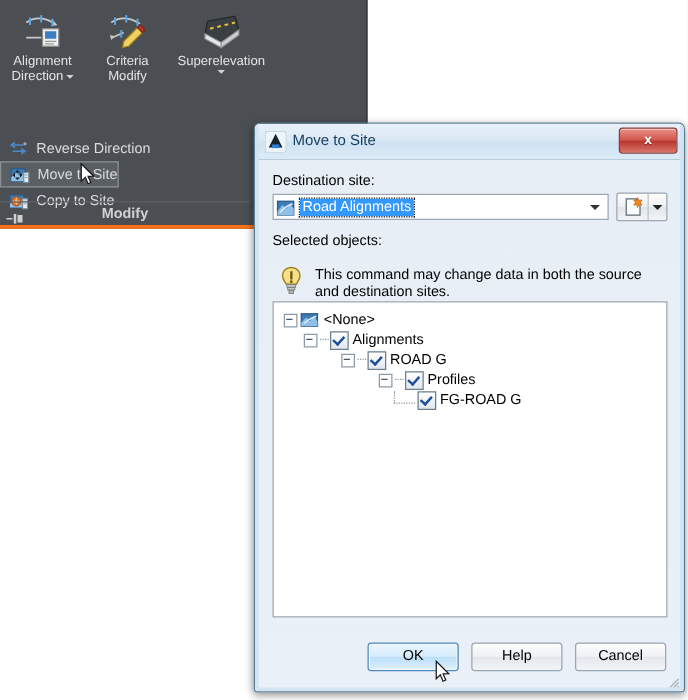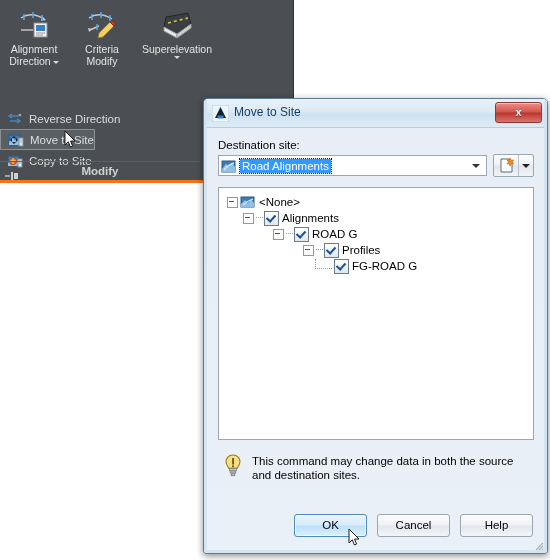--- a/index.html
+++ b/index.html
@@ -553,81 +553,82 @@
             <path d="M11 2 L11 5 L14 5" fill="none" stroke="#5c6b78"></path>
             <path d="M12 1 l1.2 2.2 L15.6 3 l-1.4 2 l1.4 2 l-2.4 -0.2 L12 9 l-0.6 -2.2 L9 7 l1.4 -2 L9 3 l2.4 0.2 Z" fill="#f08a20" stroke="#c96a0a" stroke-width="0.6"></path>
           </svg>
         </div>
         <div id="newsite-split">
           <span class="blk-caret"></span>
         </div>
       </div>
     </div>
 
-
-    <div id="tree-box">
-
-      <div class="tnode" style="padding-left:2px">
-        <span class="expander"></span>
-        <span class="site-ico">
-          <svg width="16" height="14" viewBox="0 0 16 14">
-            <rect x="1" y="2" width="13" height="10" fill="#3d7bb5" stroke="#2b5a85"></rect>
-            <path d="M1 9 L5 5 L8 8 L11 4 L14 8 L14 12 L1 12 Z" fill="#8fc0e8"></path>
-            <path d="M3 10 q4 -4 10 -6" stroke="#d8e8f6" stroke-width="1.3" fill="none"></path>
-          </svg>
-        </span>
-        <span class="tlabel">&lt;None&gt;</span>
-      </div>
-
-      <div class="tnode" style="padding-left:18px">
-        <span class="expander"></span>
-        <span class="tdots"></span>
-        <span class="tcheck"></span>
-        <span class="tlabel">Alignments</span>
-      </div>
-
-      <div class="tnode" style="padding-left:48px">
-        <span class="expander"></span>
-        <span class="tdots"></span>
-        <span class="tcheck"></span>
-        <span class="tlabel">ROAD G</span>
-      </div>
-
-      <div class="tnode" style="padding-left:78px">
-        <span class="expander"></span>
-        <span class="tdots"></span>
-        <span class="tcheck"></span>
-        <span class="tlabel">Profiles</span>
-      </div>
-
-      <div class="tnode" style="padding-left:90px">
-        <span class="leafline"></span>
-        <span class="tcheck"></span>
-        <span class="tlabel">FG-ROAD G</span>
-      </div>
-    </div>
+    <div class="field-label">Selected objects:</div>
 
     <div id="note-row">
       <span id="bulb-icon">
         <svg width="18" height="24" viewBox="0 0 18 24">
           <path d="M9 1 C4.5 1 2 4.2 2 7.6 C2 10.6 4 12.4 5 14.4 L13 14.4 C14 12.4 16 10.6 16 7.6 C16 4.2 13.5 1 9 1 Z" fill="#f7df8a" stroke="#9a7c10" stroke-width="1.1"></path>
           <rect x="5.5" y="14.6" width="7" height="2.2" fill="#c9c9c9" stroke="#7a7a7a" stroke-width="0.7"></rect>
           <rect x="6.2" y="17" width="5.6" height="2" fill="#c9c9c9" stroke="#7a7a7a" stroke-width="0.7"></rect>
           <rect x="7.2" y="19.2" width="3.6" height="2.6" fill="#b5b5b5" stroke="#7a7a7a" stroke-width="0.7"></rect>
           <rect x="8.2" y="4" width="1.8" height="6.6" fill="#6b5608"></rect>
           <circle cx="9" cy="12.3" r="1.1" fill="#6b5608"></circle>
         </svg>
       </span>
       <span id="note-text">This command may change data in both the source and destination sites.</span>
     </div>
 
+    <div id="tree-box">
+
+      <div class="tnode" style="padding-left:2px">
+        <span class="expander"></span>
+        <span class="site-ico">
+          <svg width="16" height="14" viewBox="0 0 16 14">
+            <rect x="1" y="2" width="13" height="10" fill="#3d7bb5" stroke="#2b5a85"></rect>
+            <path d="M1 9 L5 5 L8 8 L11 4 L14 8 L14 12 L1 12 Z" fill="#8fc0e8"></path>
+            <path d="M3 10 q4 -4 10 -6" stroke="#d8e8f6" stroke-width="1.3" fill="none"></path>
+          </svg>
+        </span>
+        <span class="tlabel">&lt;None&gt;</span>
+      </div>
+
+      <div class="tnode" style="padding-left:18px">
+        <span class="expander"></span>
+        <span class="tdots"></span>
+        <span class="tcheck"></span>
+        <span class="tlabel">Alignments</span>
+      </div>
+
+      <div class="tnode" style="padding-left:48px">
+        <span class="expander"></span>
+        <span class="tdots"></span>
+        <span class="tcheck"></span>
+        <span class="tlabel">ROAD G</span>
+      </div>
+
+      <div class="tnode" style="padding-left:78px">
+        <span class="expander"></span>
+        <span class="tdots"></span>
+        <span class="tcheck"></span>
+        <span class="tlabel">Profiles</span>
+      </div>
+
+      <div class="tnode" style="padding-left:90px">
+        <span class="leafline"></span>
+        <span class="tcheck"></span>
+        <span class="tlabel">FG-ROAD G</span>
+      </div>
+    </div>
+
     <div id="btn-row">
       <div class="dlg-btn primary">OK</div>
+      <div class="dlg-btn">Help</div>
       <div class="dlg-btn">Cancel</div>
-      <div class="dlg-btn">Help</div>
     </div>
 
     <span id="resize-grip">
       <svg width="12" height="12" viewBox="0 0 12 12">
         <g stroke="#a9b4be" stroke-width="1.2">
           <line x1="11" y1="4" x2="4" y2="11"></line>
           <line x1="11" y1="7" x2="7" y2="11"></line>
           <line x1="11" y1="10" x2="10" y2="11"></line>
         </g>
       </svg>

